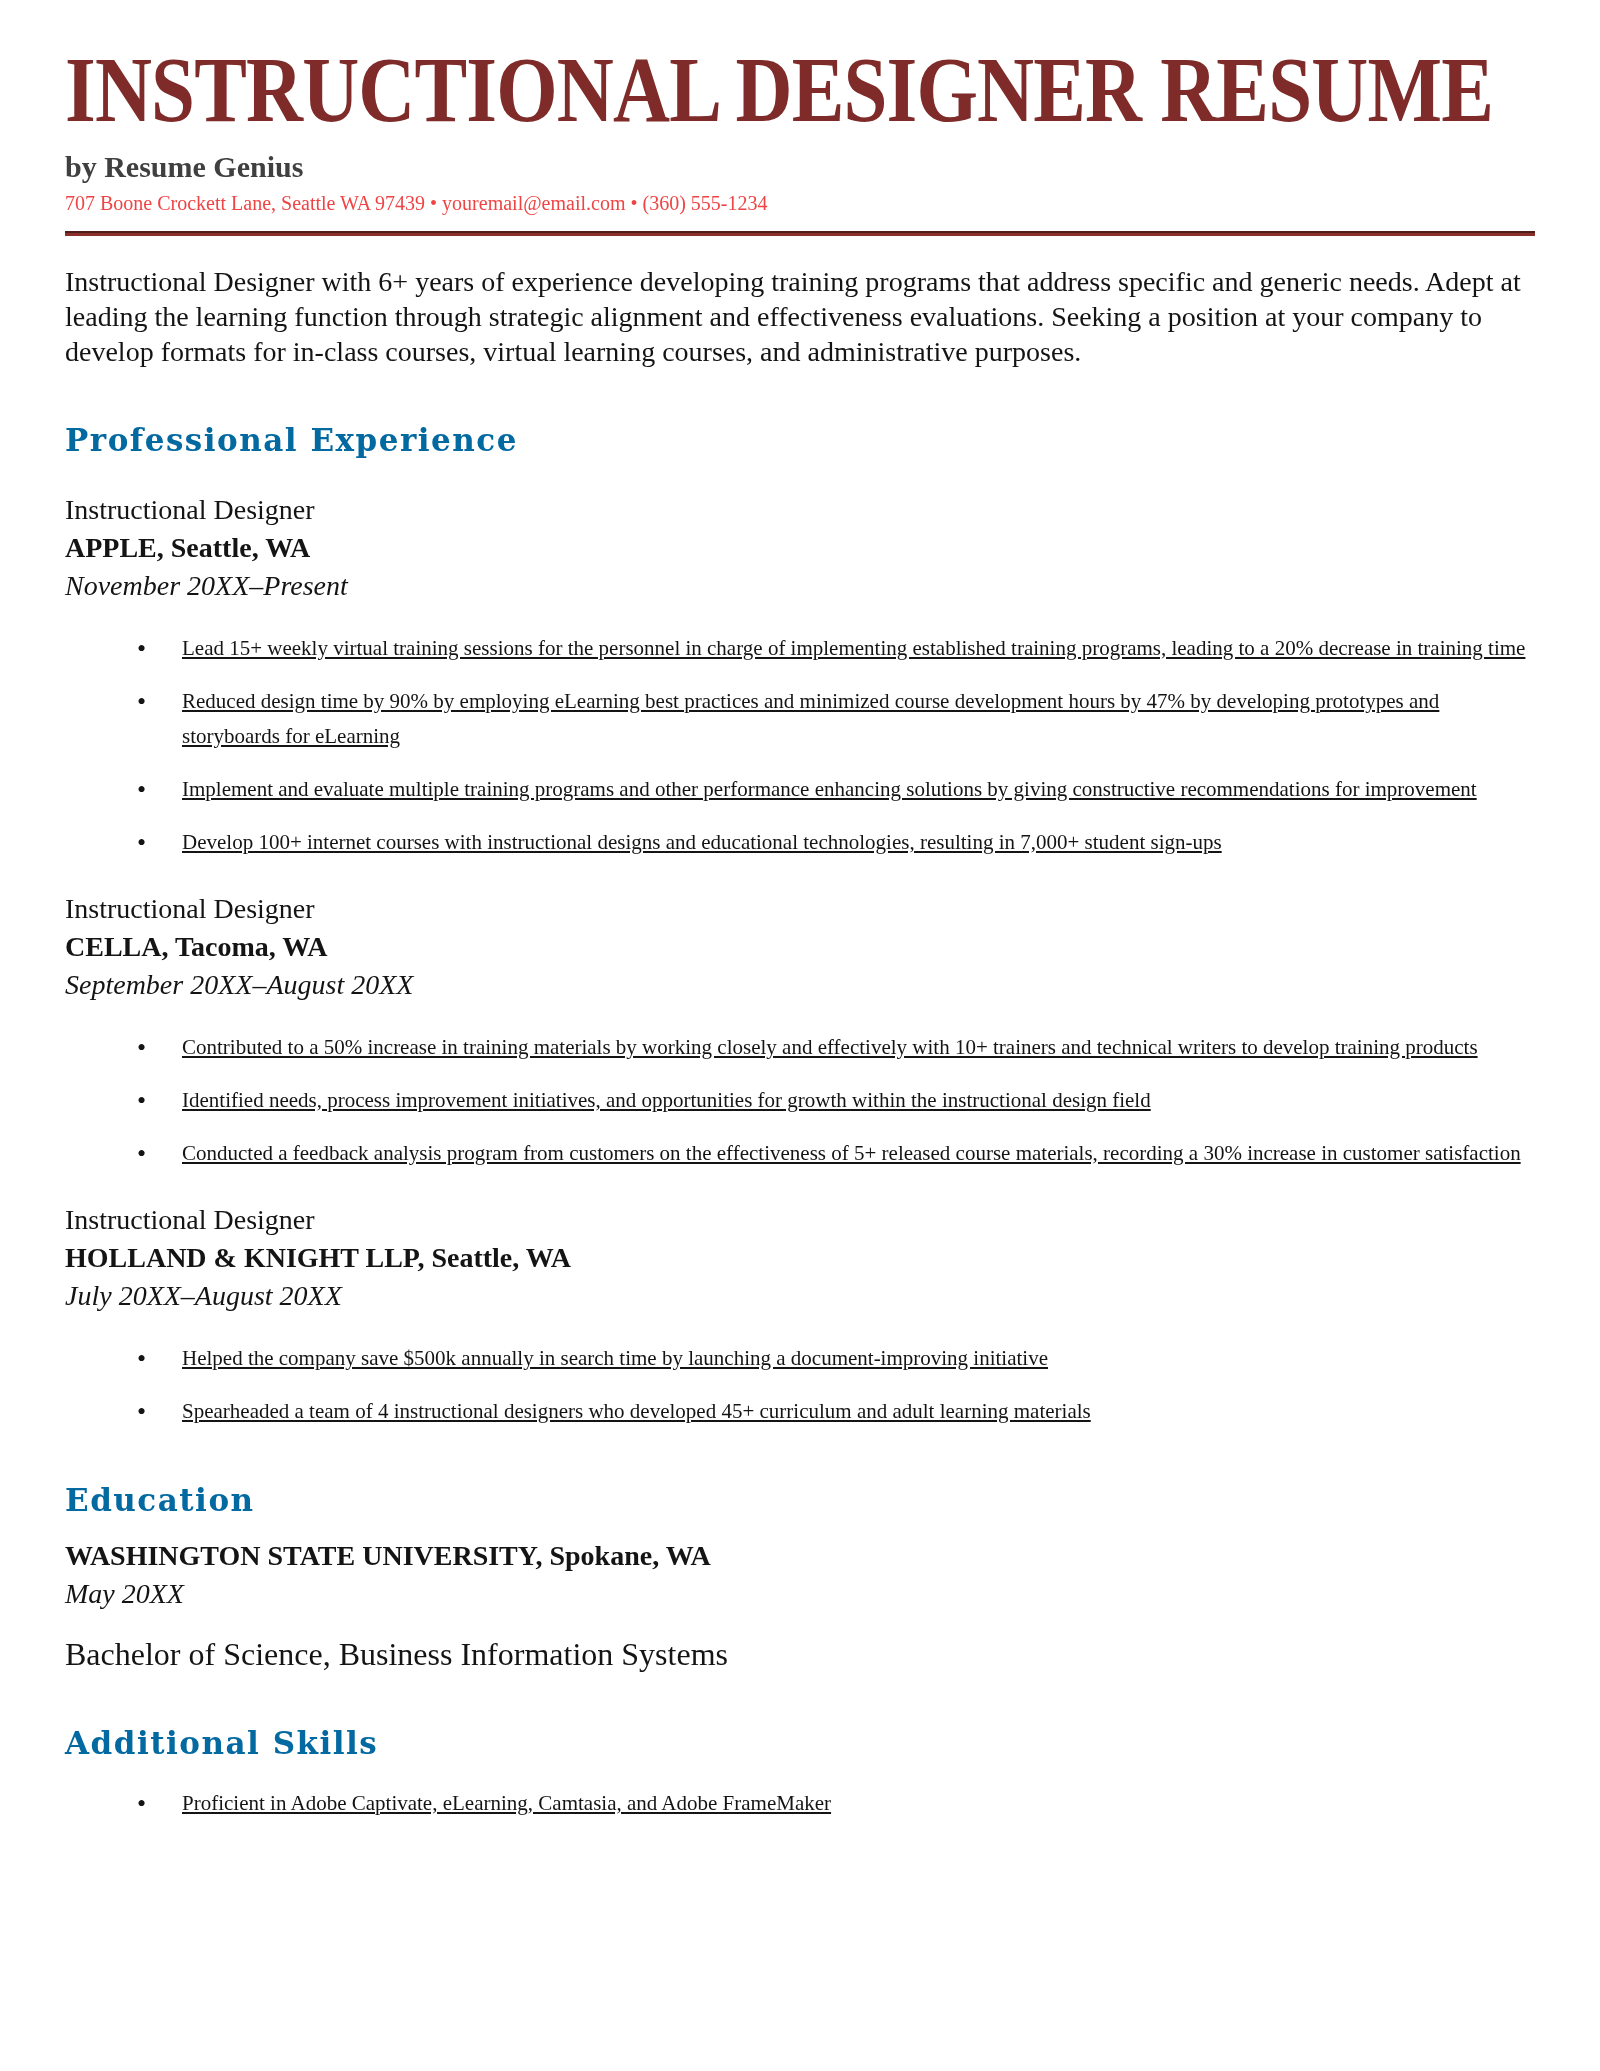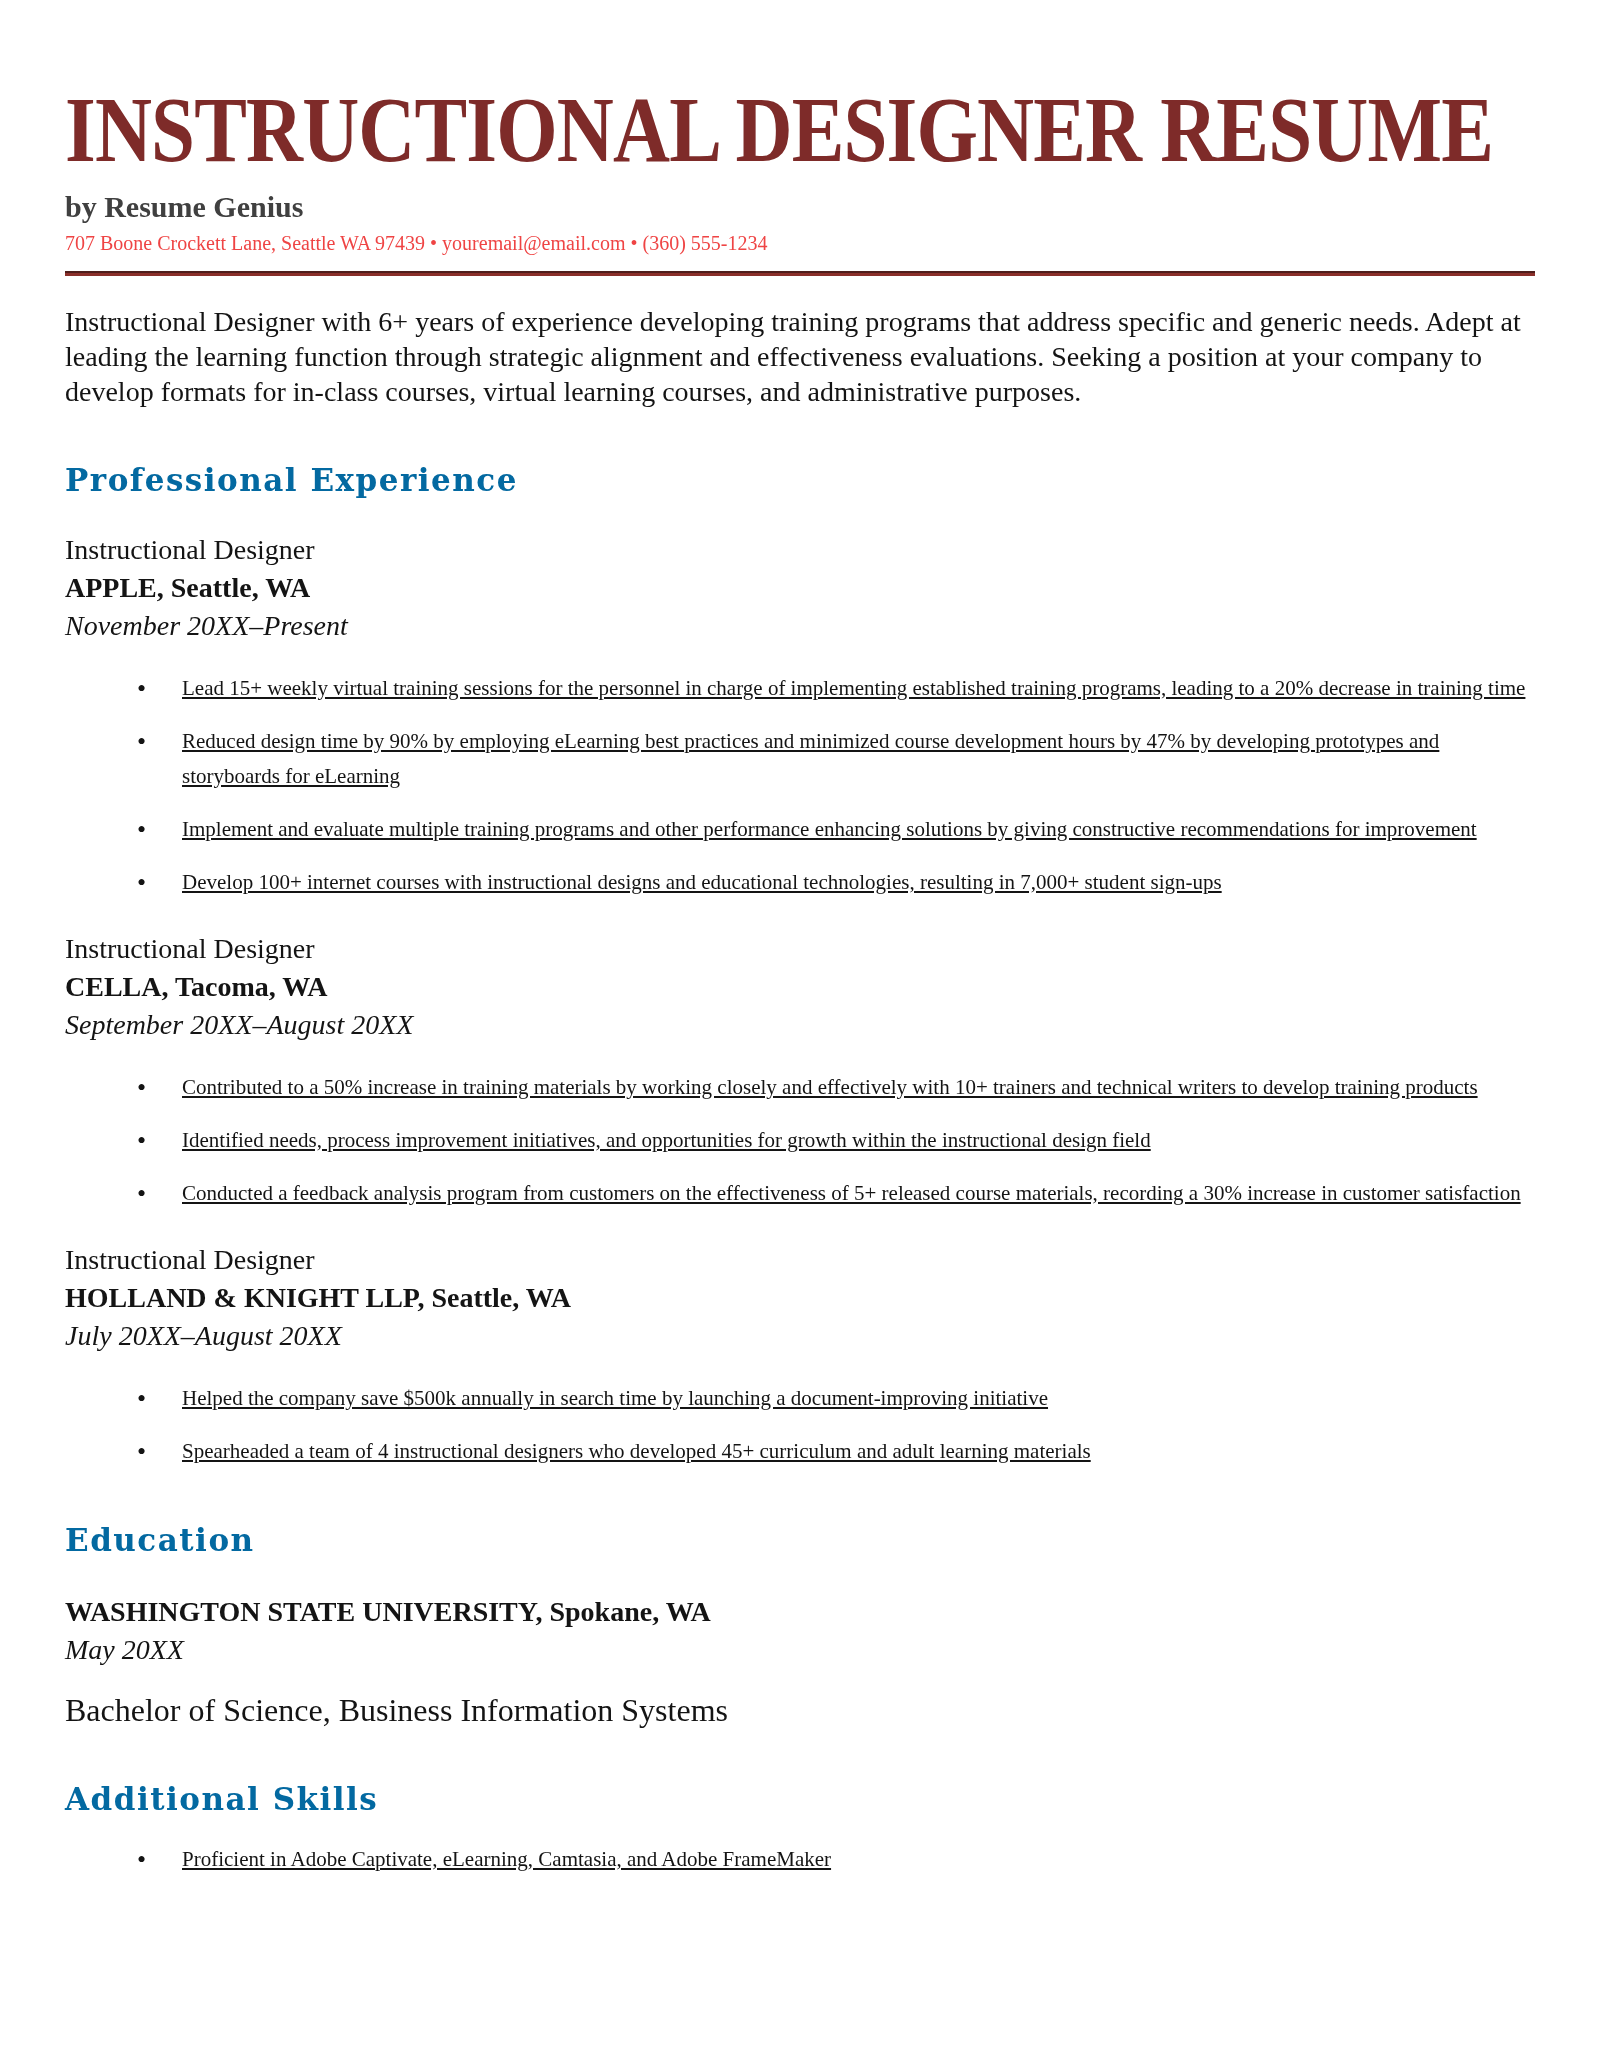--- a/index.html
+++ b/index.html
@@ -8,21 +8,21 @@
     background: #ffffff;
   }
   body {
     width: 1600px;
     height: 2071px;
     overflow: hidden;
     font-family: "Liberation Serif", serif;
     color: #141414;
   }
   .page {
-    padding: 82px 65px 0 65px;
+    padding: 42px 65px 0 65px;
     box-sizing: border-box;
   }
   
   h1.res-title {
     margin: 0;
     font-size: 94px;
     line-height: 1;
     font-weight: 700;
     color: #7e2b29;
     white-space: nowrap;
@@ -88,21 +88,21 @@
     text-decoration: underline;
   }
   ul.bullets li::before {
     content: "\2022";
     position: absolute;
     left: 0;
     top: 0;
     font-size: 26px;
   }
   
-  .edu-block { margin-top: 36px; }
+  .edu-block { margin-top: 20px; }
   .edu-line { font-size: 28px; line-height: 38px; }
   .edu-degree { margin-top: 24px; font-size: 32px; line-height: 35px; }
 </style>
 </head>
 <body>
 
 <div class="page">
 
   <header>
     <h1 class="res-title">INSTRUCTIONAL DESIGNER RESUME</h1>

